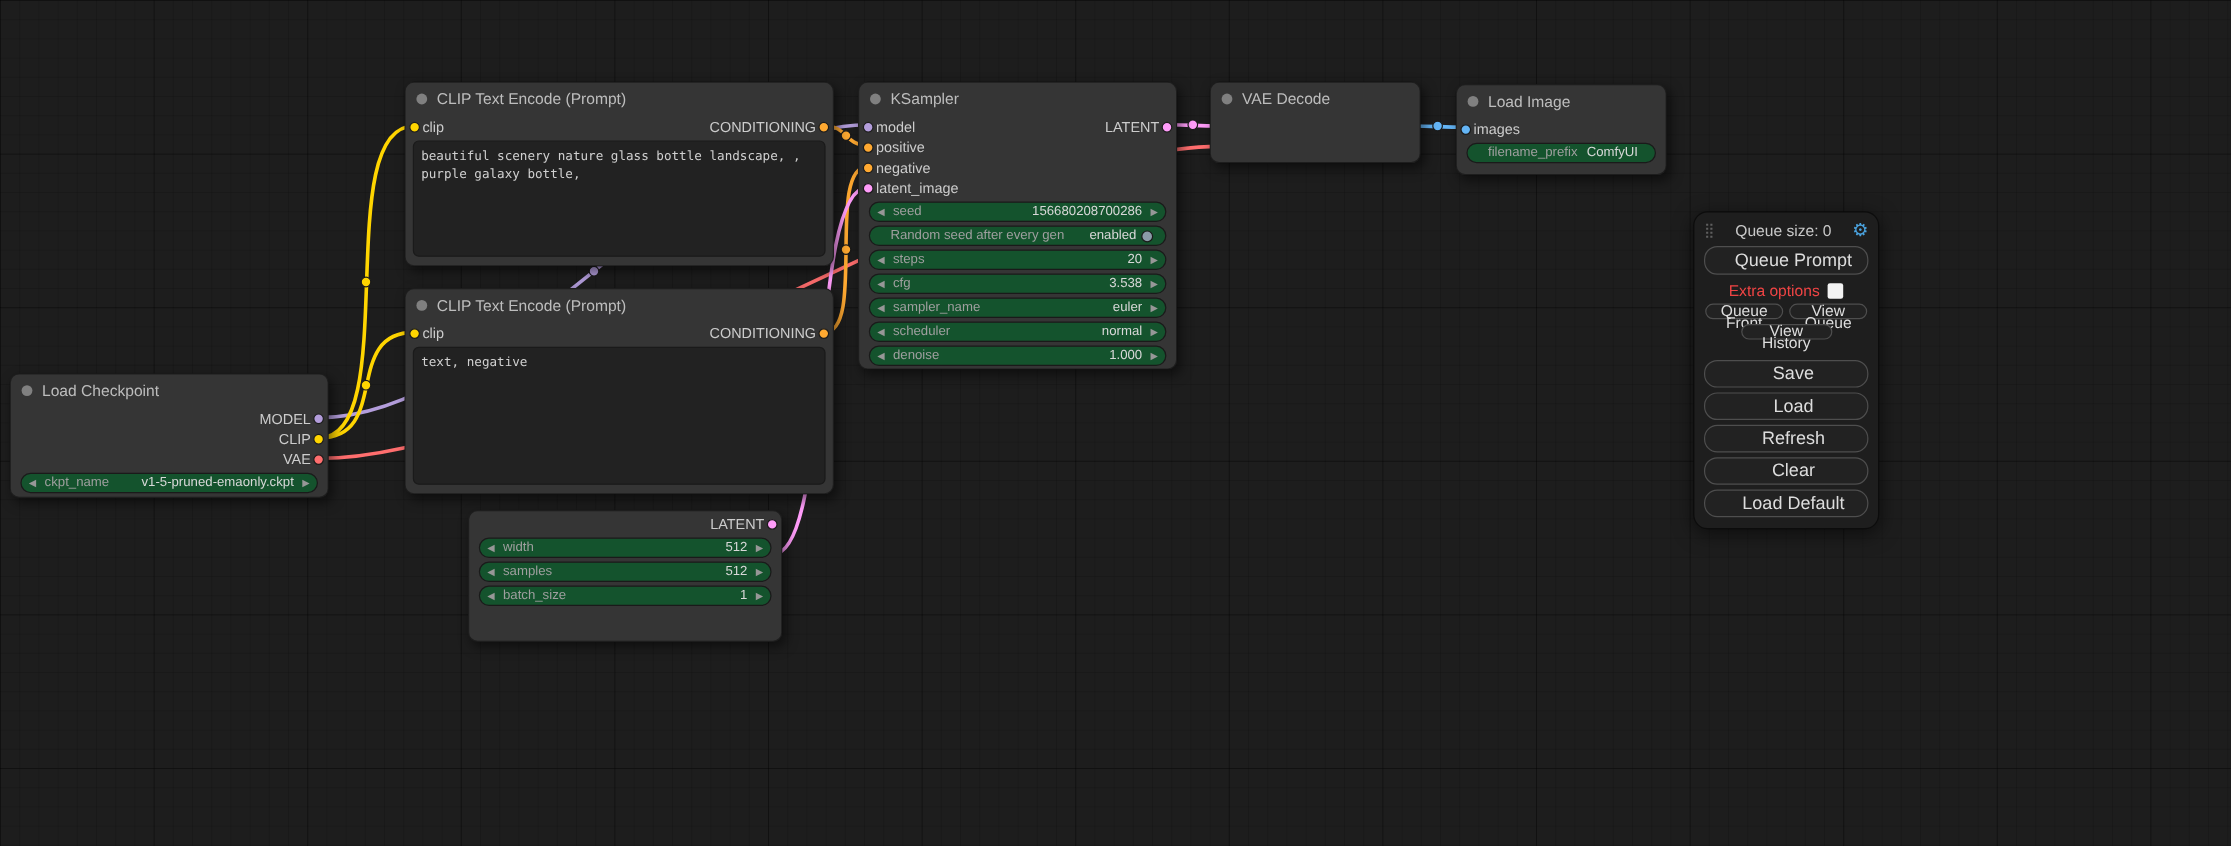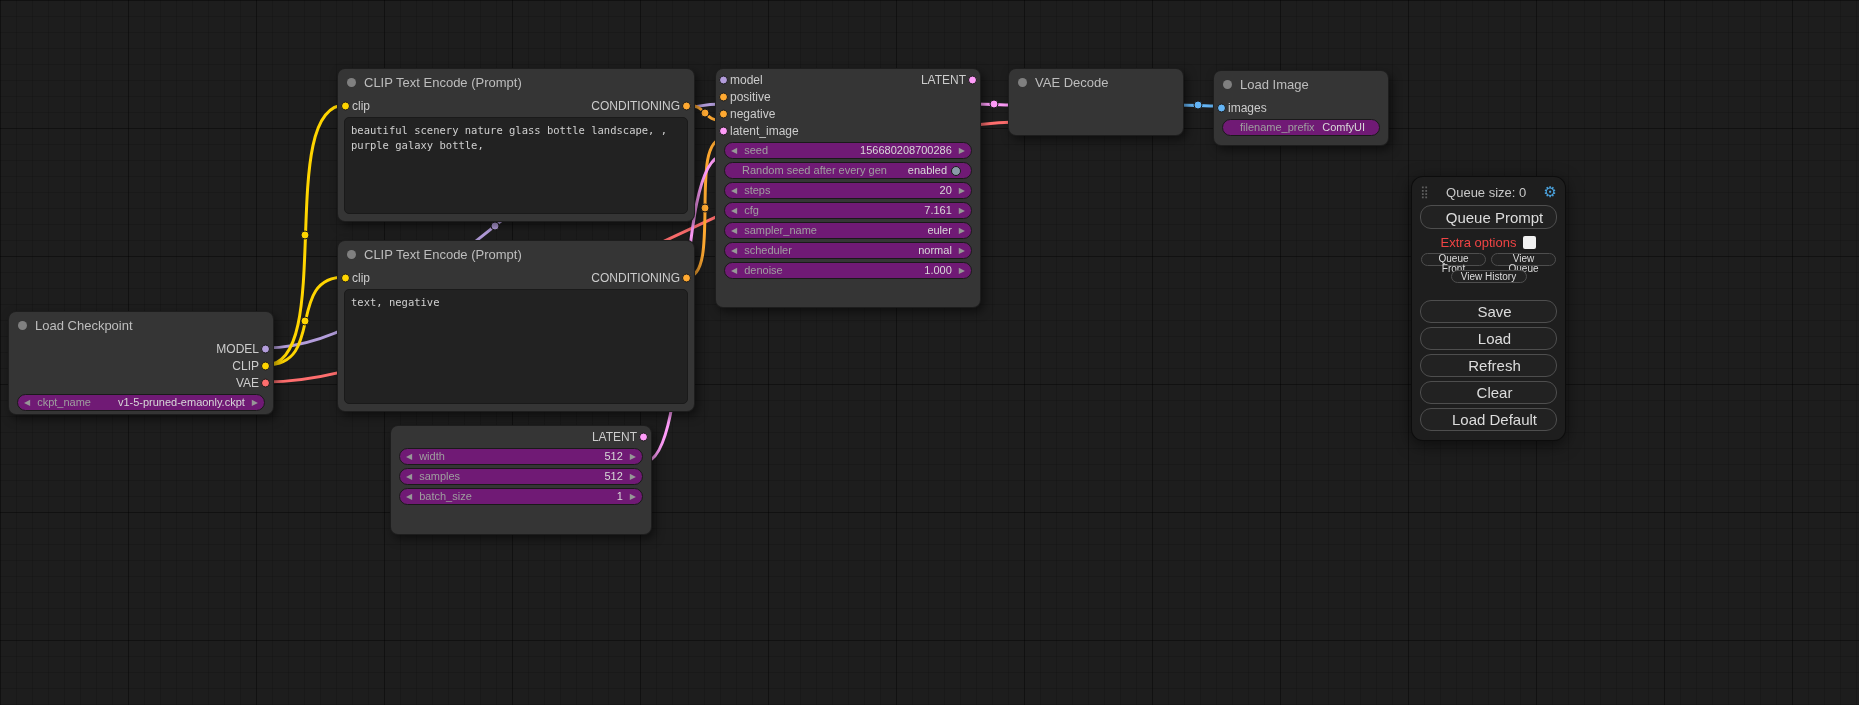--- a/index.html
+++ b/index.html
@@ -39,21 +39,21 @@
   .slot-row.out-only { justify-content:flex-end; }
   .slot-dot { position:absolute; top:50%; transform:translateY(-50%); width:9px; height:9px;
               border-radius:50%; border:1px solid #1c1c1c; }
   .slot-dot.in { left:3px; }
   .slot-dot.out { right:3px; }
   .in-label { font-size:12px; color:#cccccc; }
   .out-label { margin-left:auto; font-size:12px; color:#cccccc; }
 
   .widget {
     display:flex; align-items:center; height:17px;
-    background:#701a75; border:1px solid #1a1a1a; border-radius:9px;
+    background:#14532d; border:1px solid #1a1a1a; border-radius:9px;
     margin:3px 8px 0; padding:0 6px; font-size:11px; line-height:17px;
   }
   .w-arrow { color:#979797; font-size:8px; font-family:"DejaVu Sans",sans-serif; flex:0 0 auto; }
   .w-label { color:#9f9f9f; margin-left:7px; white-space:nowrap; }
   .w-value { margin-left:auto; margin-right:7px; color:#d8d8d8; white-space:nowrap; }
   .widget.no-arrows { padding:0 10px; }
   .widget.no-arrows .w-value { margin-right:4px; }
   .toggle-dot { width:10px; height:10px; border-radius:50%; flex:0 0 auto; border:1px solid #1a1a1a; }
 
   .prompt-text {
@@ -80,21 +80,21 @@
     display:block; background:#222222; border:1px solid #4e4e4e; color:#dddddd;
     font-family:inherit; cursor:pointer;
   }
   .btn.big { width:calc(100% - 16px); margin:4px 8px 0; height:23px; border-radius:11px; font-size:15px;padding-left:12px; }
   .btn.queue-prompt { height:24px; margin-top:2px; }
   .extra-row { display:flex; align-items:center; justify-content:center; gap:7px;
                margin:6px 0 3px; font-size:13px; color:#ef4444; }
   .checkbox { width:13px; height:13px; background:#f2f2f2; border-radius:2px; }
   .small-row { display:flex; gap:5px; margin:0 9px 4px; }
   .small-row.center { justify-content:center; }
-  .btn.small { flex:1; height:13px; border-radius:8px; font-size:10px; line-height:10px; padding:0 6px; }
+  .btn.small { flex:1; height:13px; border-radius:8px; font-size:13px; line-height:10px; padding:0 6px; }
   .btn.small.fixed { flex:0 0 auto; width:76px; }
   .menu-gap { height:9px; }
 </style>
 </head>
 <body>
 
 <svg class="wires" width="1859" height="705">
   <path d="M266,348 C420,348 570,104 723,104" stroke="#B39DDB"></path>
   <path d="M266,365 C336,365 275,105 345,105" stroke="#FFD500"></path>
   <path d="M266,365 C326,365 285,277 345,277" stroke="#FFD500"></path>
@@ -196,20 +196,24 @@
   </div>
   <div class="widget">
     <span class="w-arrow">◀</span>
     <span class="w-label">batch_size</span>
     <span class="w-value">1</span>
     <span class="w-arrow">▶</span>
   </div>
 </div>
 
 <div class="node" style="left:715px; top:68px; width:266px; height:240px;">
+  <div class="node-header">
+    <span class="collapse-dot"></span>
+    <span class="node-title">KSampler</span>
+  </div>
   <div class="slots">
     <div class="slot-row">
       <span class="slot-dot in" style="background: rgb(179, 157, 219);"></span>
       <span class="in-label">model</span>
       <span class="out-label">LATENT</span>
       <span class="slot-dot out" style="background: rgb(255, 156, 249);"></span>
     </div>
     <div class="slot-row">
       <span class="slot-dot in" style="background: rgb(255, 169, 49);"></span>
       <span class="in-label">positive</span>
@@ -236,21 +240,21 @@
   </div>
   <div class="widget">
     <span class="w-arrow">◀</span>
     <span class="w-label">steps</span>
     <span class="w-value">20</span>
     <span class="w-arrow">▶</span>
   </div>
   <div class="widget">
     <span class="w-arrow">◀</span>
     <span class="w-label">cfg</span>
-    <span class="w-value">7.161</span>
+    <span class="w-value">3.538</span>
     <span class="w-arrow">▶</span>
   </div>
   <div class="widget">
     <span class="w-arrow">◀</span>
     <span class="w-label">sampler_name</span>
     <span class="w-value">euler</span>
     <span class="w-arrow">▶</span>
   </div>
   <div class="widget">
     <span class="w-arrow">◀</span>

